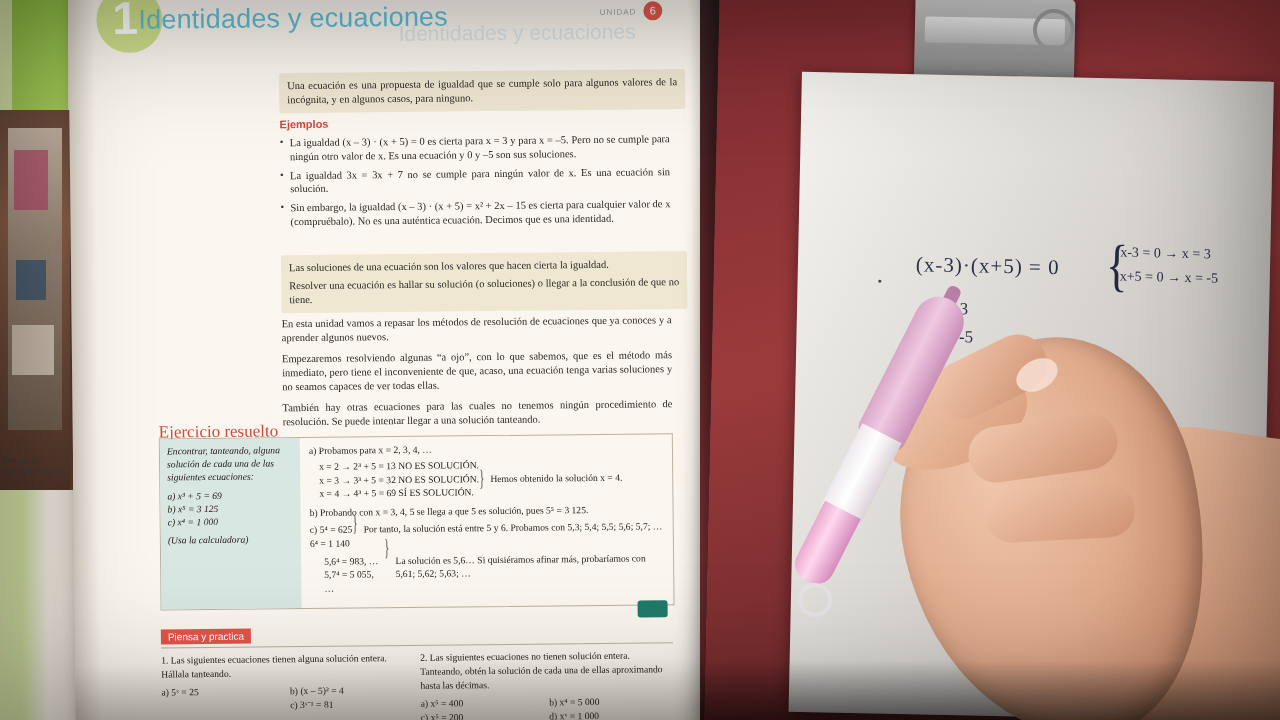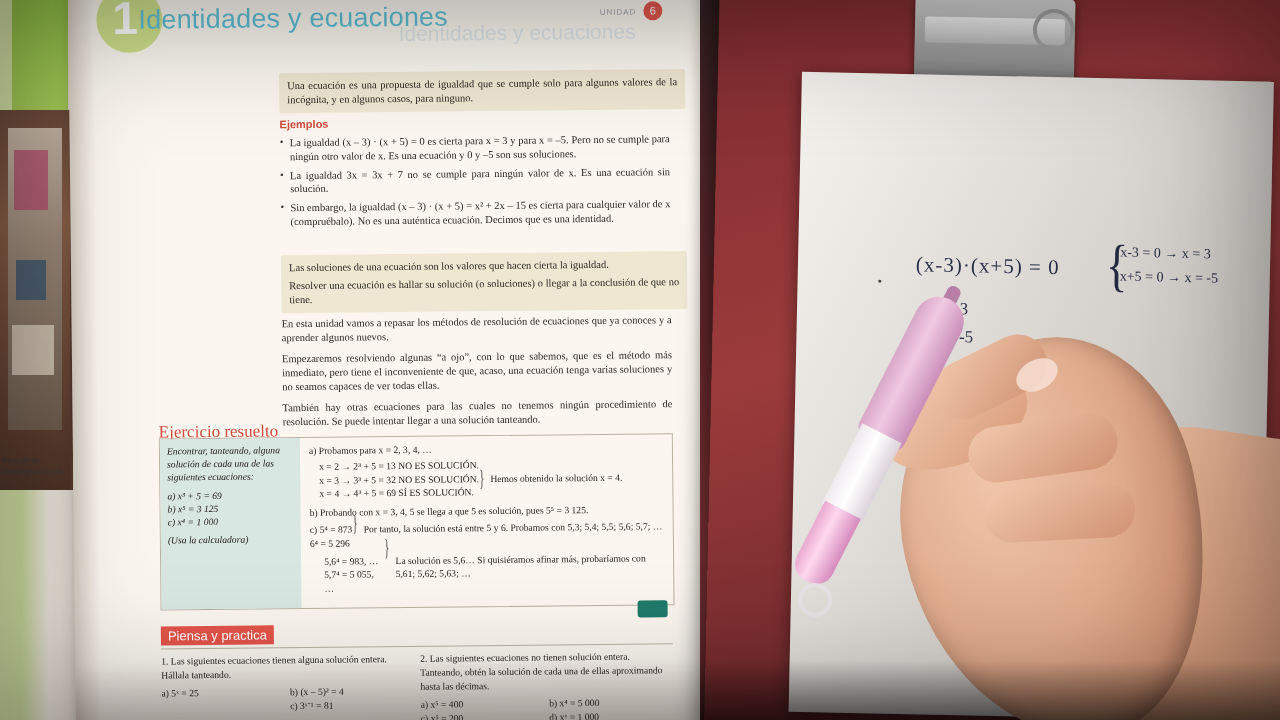--- a/index.html
+++ b/index.html
@@ -61,21 +61,21 @@
   .ej-left{position:absolute;left:0;top:0;width:140px;height:100%;background:#d9e7e2;padding:6px 7px;
     box-sizing:border-box;font-size:9.6px;line-height:1.35;font-style:italic;color:#1f1a17;}
   .ej-right{position:absolute;left:140px;top:0;right:0;height:100%;padding:6px 9px;box-sizing:border-box;
     font-size:9.6px;line-height:1.4;color:#1f1a17;}
   .brace{display:inline-block;transform:scaleY(2.1);font-size:11px;color:#555;}
   .calcicon{position:absolute;right:6px;bottom:-13px;width:30px;height:17px;border-radius:3px;
     background:#1f7a6a;color:#cfe;font-size:8px;text-align:center;line-height:17px;}
 
   
   .pyp{position:absolute;left:86px;top:636px;width:512px;}
-  .pyp .tag{display:inline-block;background:#e5554a;color:#fff;font-size:13px;padding:2px 7px;
+  .pyp .tag{display:inline-block;background:#e5554a;color:#fff;font-size:10px;padding:2px 7px;
     font-family:"Liberation Sans",sans-serif;}
   .pyp .rule{border-top:1px solid #b9b2a4;margin-top:3px;}
   .pyp .cols{display:flex;gap:14px;margin-top:5px;font-size:9.6px;line-height:1.45;color:#1f1a17;}
   .pyp .c1{width:245px;}
   .pyp .c2{width:245px;}
   .subcols{display:flex;gap:12px;}
   .subcols div{width:50%;}
 
   
   .right{position:absolute;left:700px;top:0;width:580px;height:720px;
@@ -206,22 +206,22 @@
             <div>x = 2  →  2³ + 5 = 13   NO ES SOLUCIÓN.</div>
             <div>x = 3  →  3³ + 5 = 32   NO ES SOLUCIÓN.</div>
             <div>x = 4  →  4³ + 5 = 69   SÍ ES SOLUCIÓN.</div>
           </div>
           <div class="brace">}</div>
           <div style="margin-left:6px;">Hemos obtenido la solución x = 4.</div>
         </div>
         <div style="margin-top:5px;">b) Probando con x = 3, 4, 5  se llega a que 5 es solución, pues 5⁵ = 3 125.</div>
         <div style="display:flex;margin-top:4px;">
           <div>
-            <div>c) 5⁴ = 873</div>
-            <div>6⁴ = 5 296</div>
+            <div>c) 5⁴ = 625</div>
+            <div>6⁴ = 1 140</div>
           </div>
           <div class="brace">}</div>
           <div style="margin-left:6px;width:300px;">Por tanto, la solución está entre 5 y 6. Probamos con 5,3; 5,4; 5,5; 5,6; 5,7; …</div>
         </div>
         <div style="display:flex;margin-top:5px;">
           <div style="margin-left:14px;">
             <div>5,6⁴ = 983, …</div>
             <div>5,7⁴ = 5 055, …</div>
           </div>
           <div class="brace">}</div>

